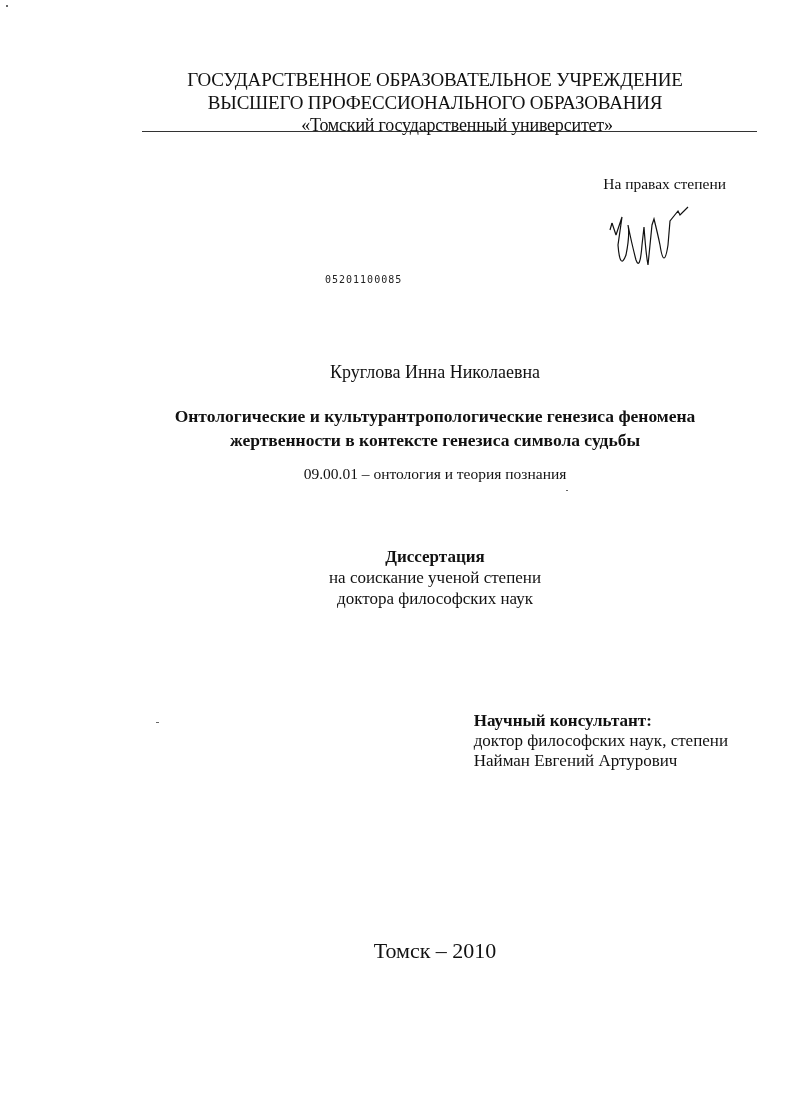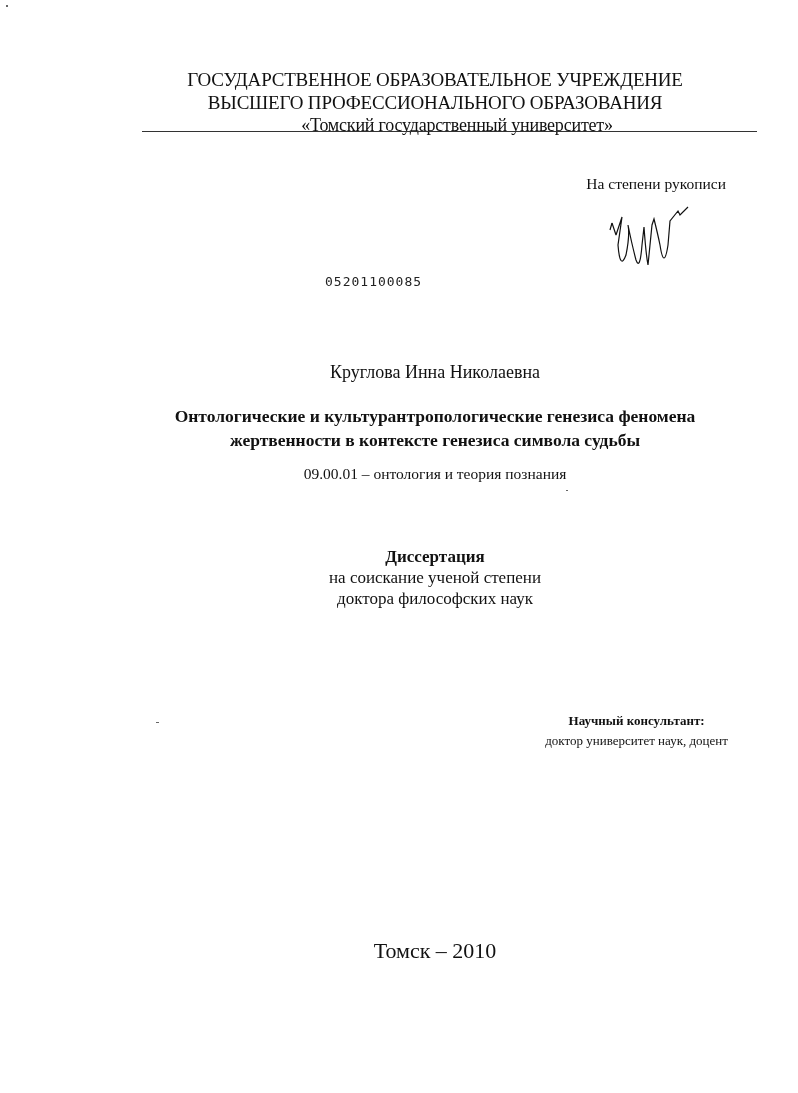--- a/index.html
+++ b/index.html
@@ -4,43 +4,43 @@
 <style>
   html, body { margin:0; padding:0; background:#ffffff; }
   body { width:798px; height:1093px; position:relative; overflow:hidden;
          font-family:"Liberation Serif", "DejaVu Serif", serif; color:#111; }
   .abs { position:absolute; }
   .center { left:0; width:798px; text-align:center;margin-left:36px; }
   .hdr { font-size:19px; line-height:23px; letter-spacing:-0.2px; }
   .rule { left:142px; top:131px; width:615px; height:0; border-top:1.3px solid #333; }
   .manuscript { left:560px; top:175px; width:166px; text-align:right; font-size:15.5px; }
   .sig { left:608px; top:205px; width:100px; height:70px; }
-  .regno { left:325px; top:274px; font-family:"DejaVu Sans Mono","Liberation Mono",monospace; font-size:13px; letter-spacing:1px; color:#222; }
+  .regno { left:325px; top:274px; font-family:"DejaVu Sans Mono","Liberation Mono",monospace; font-size:10px; letter-spacing:1px; color:#222; }
   .author { top:362px; font-size:18px; }
   .title { top:404px; font-size:17.5px; font-weight:bold; line-height:24px; }
   .spec { top:465px; font-size:15.5px; }
   .dtype { top:547px; font-size:17px; font-weight:bold; line-height:20px; }
   .dline { font-size:17px; line-height:21px; }
-  .cons { right:70px; text-align:center; font-size:13px; line-height:20px; }
+  .cons { right:70px; text-align:left; font-size:17px; line-height:20px; }
   .city { top:938px; font-size:22px; }
   .speck { width:2px; height:2px; background:#666; }
 </style>
 </head>
 <body>
 
 <div class="abs speck" style="left:6px;top:5px;"></div>
 
 <div class="abs center hdr" style="top:68px;">
   <div>ГОСУДАРСТВЕННОЕ ОБРАЗОВАТЕЛЬНОЕ УЧРЕЖДЕНИЕ</div>
   <div>ВЫСШЕГО ПРОФЕССИОНАЛЬНОГО ОБРАЗОВАНИЯ</div>
   <div style="font-size:18px;padding-left:44px;">«Томский государственный университет»</div>
 </div>
 <div class="abs rule"></div>
 
-<div class="abs manuscript">На степени рукописи</div>
+<div class="abs manuscript">На правах степени</div>
 
 <svg class="abs sig" viewBox="0 0 100 70" fill="none" stroke="#111" stroke-width="1.2">
   <path d="M2 25 L4 18 M4 18 L8 30 M8 30 L14 12 L10 40 Q12 66 18 50 Q22 30 20 20 Q24 40 28 55 Q32 66 34 40 L36 22 Q38 50 40 60 Q42 40 44 20 L46 14 Q50 30 52 40 Q56 66 60 40 L62 16 L70 6 L72 10 L80 2"></path>
 </svg>
 
 <div class="abs regno">05201100085</div>
 
 <div class="abs center author">Круглова Инна Николаевна</div>
 
 <div class="abs center title">
@@ -54,16 +54,17 @@
 <div class="abs center" style="top:547px;">
   <div class="dtype">Диссертация</div>
   <div class="dline">на соискание ученой степени</div>
   <div class="dline">доктора философских наук</div>
 </div>
 
 <div class="abs speck" style="left:156px;top:722px;width:3px;height:1px;"></div>
 
 <div class="abs cons" style="top:711px;">
   <div style="font-weight:bold;">Научный консультант:</div>
-  <div>доктор университет наук, доцент</div>
+  <div>доктор философских наук, степени</div>
+  <div>Найман Евгений Артурович</div>
 </div>
 
 <div class="abs center city">Томск – 2010</div>
 
 </body></html>

